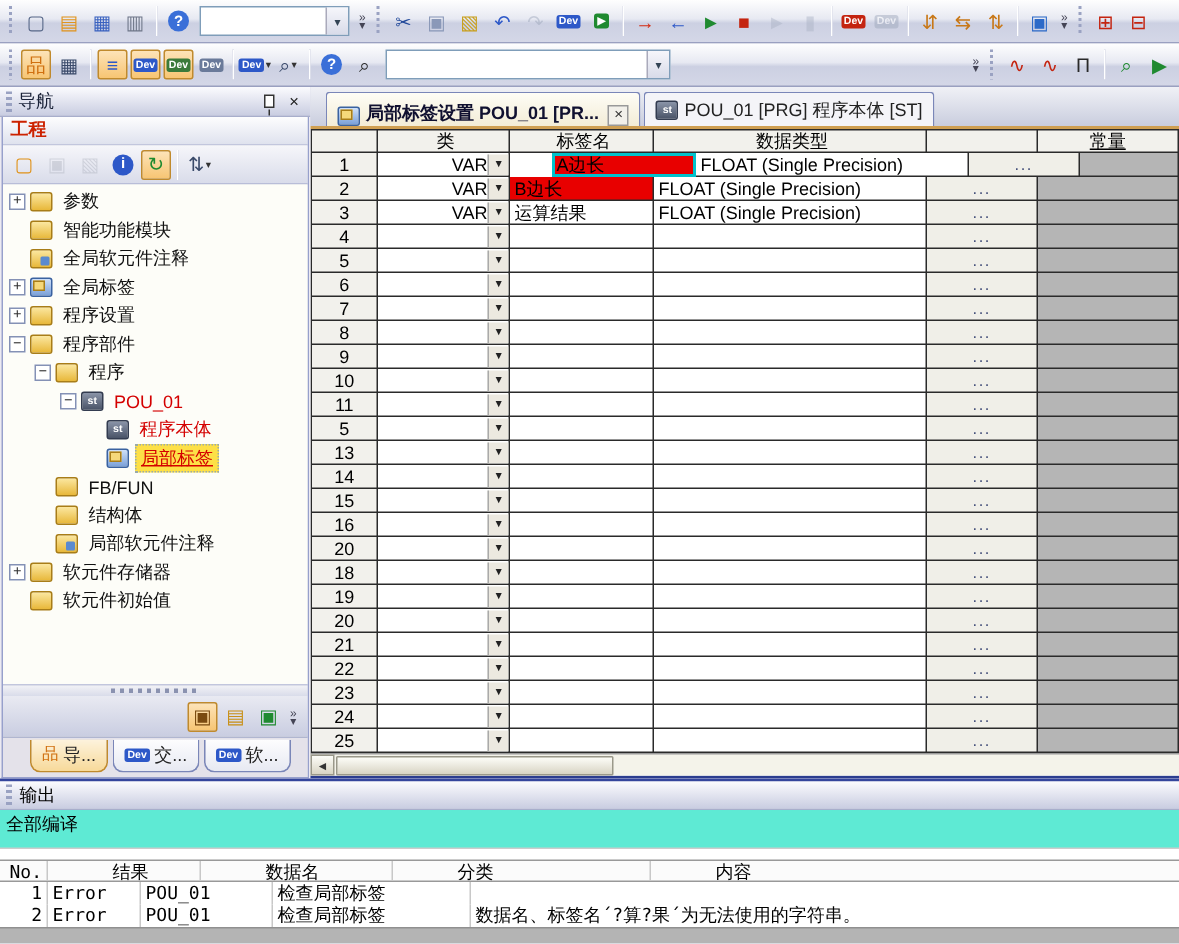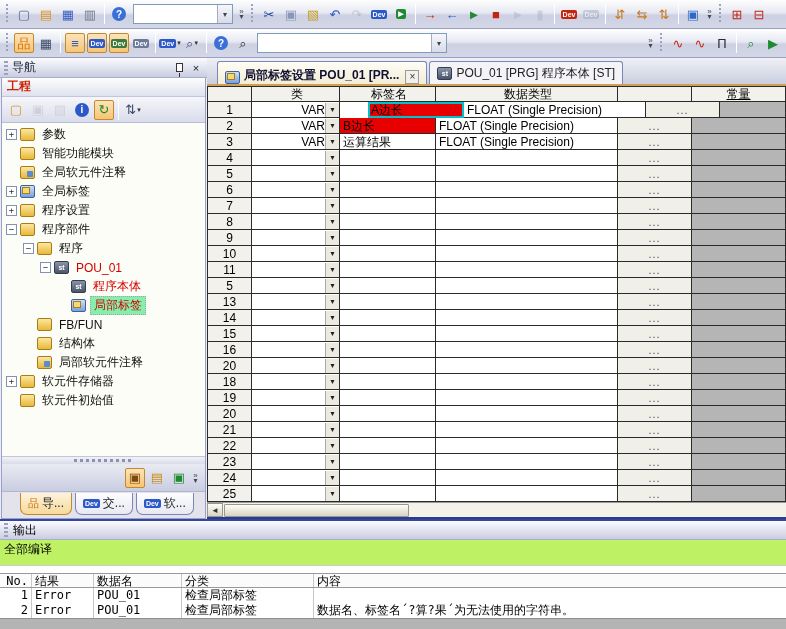--- a/index.html
+++ b/index.html
@@ -44,21 +44,21 @@
   .tico { width:15px; height:13px; margin-right:4px; flex:none; border-radius:2px; position:relative; }
   .tico-gold { background:linear-gradient(#fbe7a0,#e8b83a); border:1px solid #a87d18; }
   .tico-book { background:linear-gradient(#fbe7a0,#e8b83a); border:1px solid #a87d18; }
   .tico-book::after { content:""; position:absolute; right:1px; bottom:1px; width:6px; height:6px; background:#5a8ad0; border-radius:1px; }
   .tico-st { background:linear-gradient(#8a94a8,#4a5468); border:1px solid #333c50; color:#fff; font-size:7px; font-weight:bold; text-align:center; line-height:11px; }
   .tico-st::after { content:"st"; }
   .tico-label { background:linear-gradient(#cfe0f8,#7aa0d8); border:1px solid #3a62a0; }
   .tico-label::after { content:""; position:absolute; left:1px; top:1px; width:6px; height:5px; background:#f5d87a; border:1px solid #a87d18; }
   .tlabel { padding:0 3px; color:#111; }
   .tlabel.red { color:#d40000; }
-  .tlabel.selected { background:#86efac; border:1px dotted #9aa; }
+  .tlabel.selected { background:#fde047; border:1px dotted #9aa;text-decoration:underline; }
   #nav-splitter { height:8px; display:flex; align-items:center; justify-content:center; background:linear-gradient(#f2f2f6,#d9dcea); border-top:1px solid #c2c6dd; }
   #nav-splitter .dots { width:60px; height:3px; background:repeating-linear-gradient(90deg,#8a92b0 0 3px,transparent 3px 6px); }
   #nav-minibar { height:28px; display:flex; align-items:center; justify-content:flex-end; background:linear-gradient(#e9eaf2,#c9cde1); padding:0 4px; border-bottom:1px solid #b0b6d0; }
   #nav-tabs { height:26px; display:flex; align-items:flex-start; background:#e4e2ea; padding:1px 2px 0 18px; gap:3px; }
   .nav-tab { height:22px; display:flex; align-items:center; gap:3px; padding:0 7px; border:1px solid #7a86b8; border-top:none; border-radius:0 0 7px 7px; background:linear-gradient(#fdfdfe,#e7e9f2); font-size:12px; color:#222; }
   .nav-tab.active { background:linear-gradient(#fdf3dd,#f7d99a); border-color:#c08a2d; }
   .nav-tab .badge { font-size:7px; font-weight:bold; color:#fff; background:#2d58c8; padding:1px 2px; border-radius:2px; }
   .nav-tab .treeglyph { color:#d07010; font-size:11px; line-height:1; }
 
   
@@ -84,25 +84,25 @@
   .c-const { flex:1; background:#b5b5b5; justify-content:center;text-decoration:underline; }
   .ghead .c-dots, .ghead .c-const { background:#f2f1ec; }
   #hscroll { height:15px; background:#f4f3ea; display:flex; align-items:center; border-top:1px solid #9a9a9a; }
   #hs-left { width:16px; height:14px; background:linear-gradient(#fdfdf8,#d8d4c4); border:1px solid #9a988a; display:flex; align-items:center; justify-content:center; font-size:8px; color:#333; }
   #hs-thumb { width:185px; height:13px; background:linear-gradient(#fdfdf8,#d8d4c4); border:1px solid #9a988a; margin-left:1px; border-radius:1px; }
 
   
   #output { position:absolute; left:0; top:519px; width:786px; height:110px; border-top:2px solid #34459c; display:flex; flex-direction:column; background:#fff; }
   #out-titlebar { height:22px; display:flex; align-items:center; background:linear-gradient(#fbfbfe,#c9cde1); border-bottom:1px solid #a8aecb; padding:0 4px; }
   #out-titlebar .grip-v { width:4px; height:14px; margin-right:5px; background:repeating-linear-gradient(180deg,#9aa2c2 0 2px,transparent 2px 4px); }
-  #out-mode { height:30px; line-height:18px; padding-left:4px; background:#bef264; border-bottom:1px solid #cccccc; color:#000; }
+  #out-mode { height:30px; line-height:18px; padding-left:4px; background:#5eead4; border-bottom:1px solid #cccccc; color:#000; }
   #out-gap { height:8px; background:#fff; }
   .orow { display:flex; height:15px; font-family:"DejaVu Sans Mono",monospace; font-size:12px; line-height:15px; }
   .ocell { border-right:1px solid #c8c8c8; overflow:hidden; white-space:nowrap; padding:0 3px; color:#000; }
-  .ohead { border-top:1px solid #999; border-bottom:1px solid #999; background:#fbfbfb; }
+  .ohead { border-top:1px solid #999; border-bottom:1px solid #999; background:#fbfbfb;gap:40px; }
   .o-no { width:32px; text-align:right; }
   .o-res { width:62px; }
   .o-data { width:88px; }
   .o-cat { width:132px; }
   .o-content { flex:1; border-right:none; }
   #out-fill { flex:1; background:#fff; }
   #out-gray { height:12px; background:#b4b4b4; border-top:1px solid #909090; }
 </style>
 </head>
 <body>

